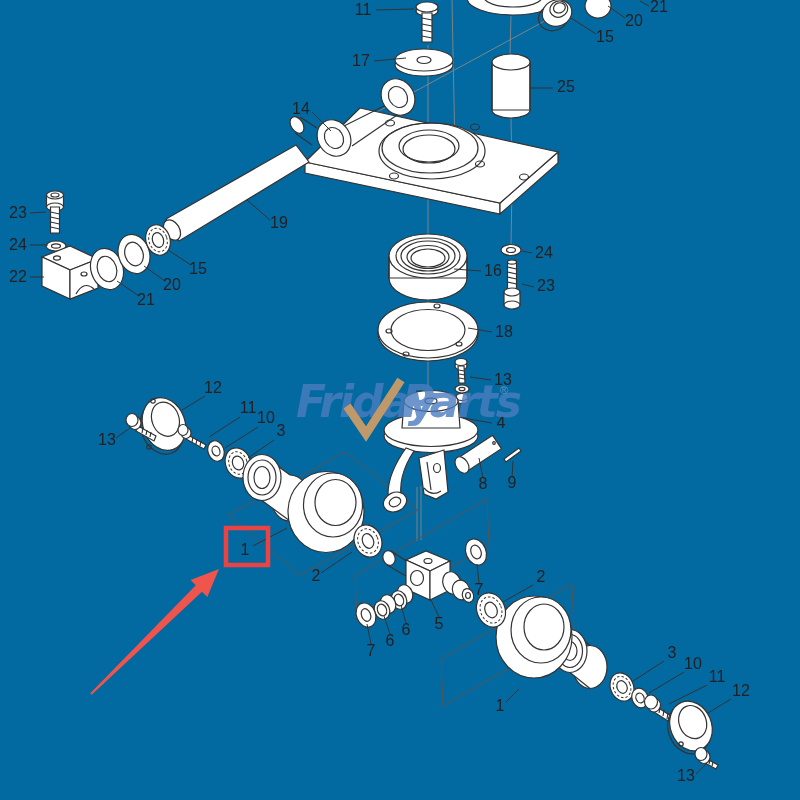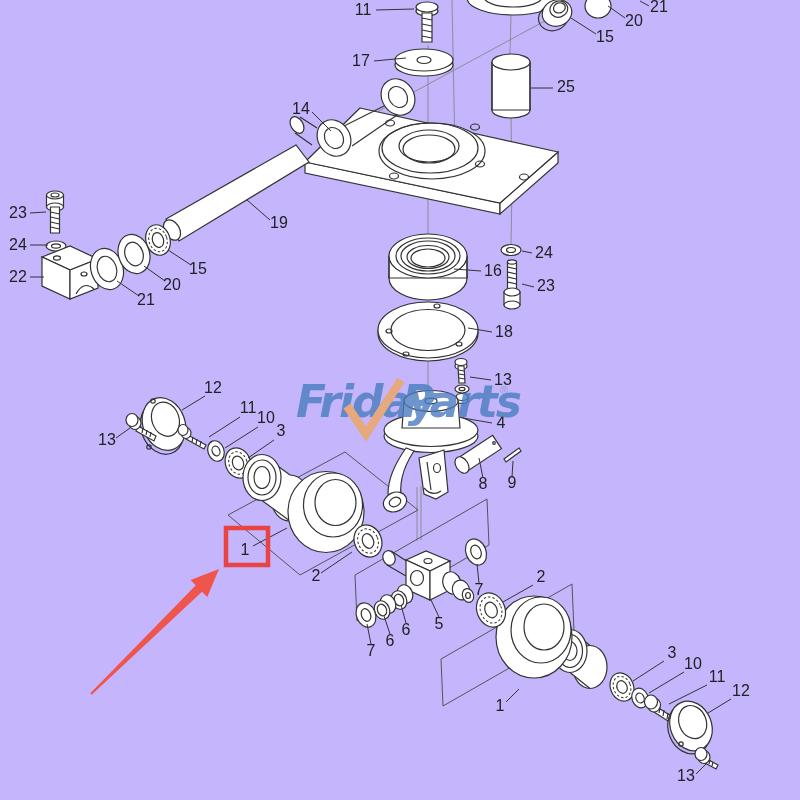--- a/index.html
+++ b/index.html
@@ -1,16 +1,16 @@
 <!DOCTYPE html>
 <html><head>
 <meta charset="utf-8">
 <style>
   html,body{margin:0;padding:0;background:#ffffff;}
-  .stage{position:relative;width:800px;height:800px;background:#c4b5fd;overflow:hidden;
+  .stage{position:relative;width:800px;height:800px;background:#0369a1;overflow:hidden;
          font-family:"Liberation Sans", sans-serif;}
   svg{display:block;}
   .callout{font-family:"Liberation Sans", sans-serif;font-size:16px;fill:#222;}
   .leader{stroke:#333;stroke-width:1;fill:none;}
   .part{stroke:#333;stroke-width:1.2;fill:#fff;}
   .partline{stroke:#333;stroke-width:1.2;fill:none;}
   .cage{stroke:#333;stroke-width:1;fill:none;stroke-dasharray:2.5 2;}
   .construct{stroke:#888;stroke-width:0.9;fill:none;}
   .kitbox{stroke:#555;stroke-width:1;fill:none;}
   .wm-text{font-family:"DejaVu Sans", sans-serif;font-style:italic;font-weight:bold;letter-spacing:-2px;}

